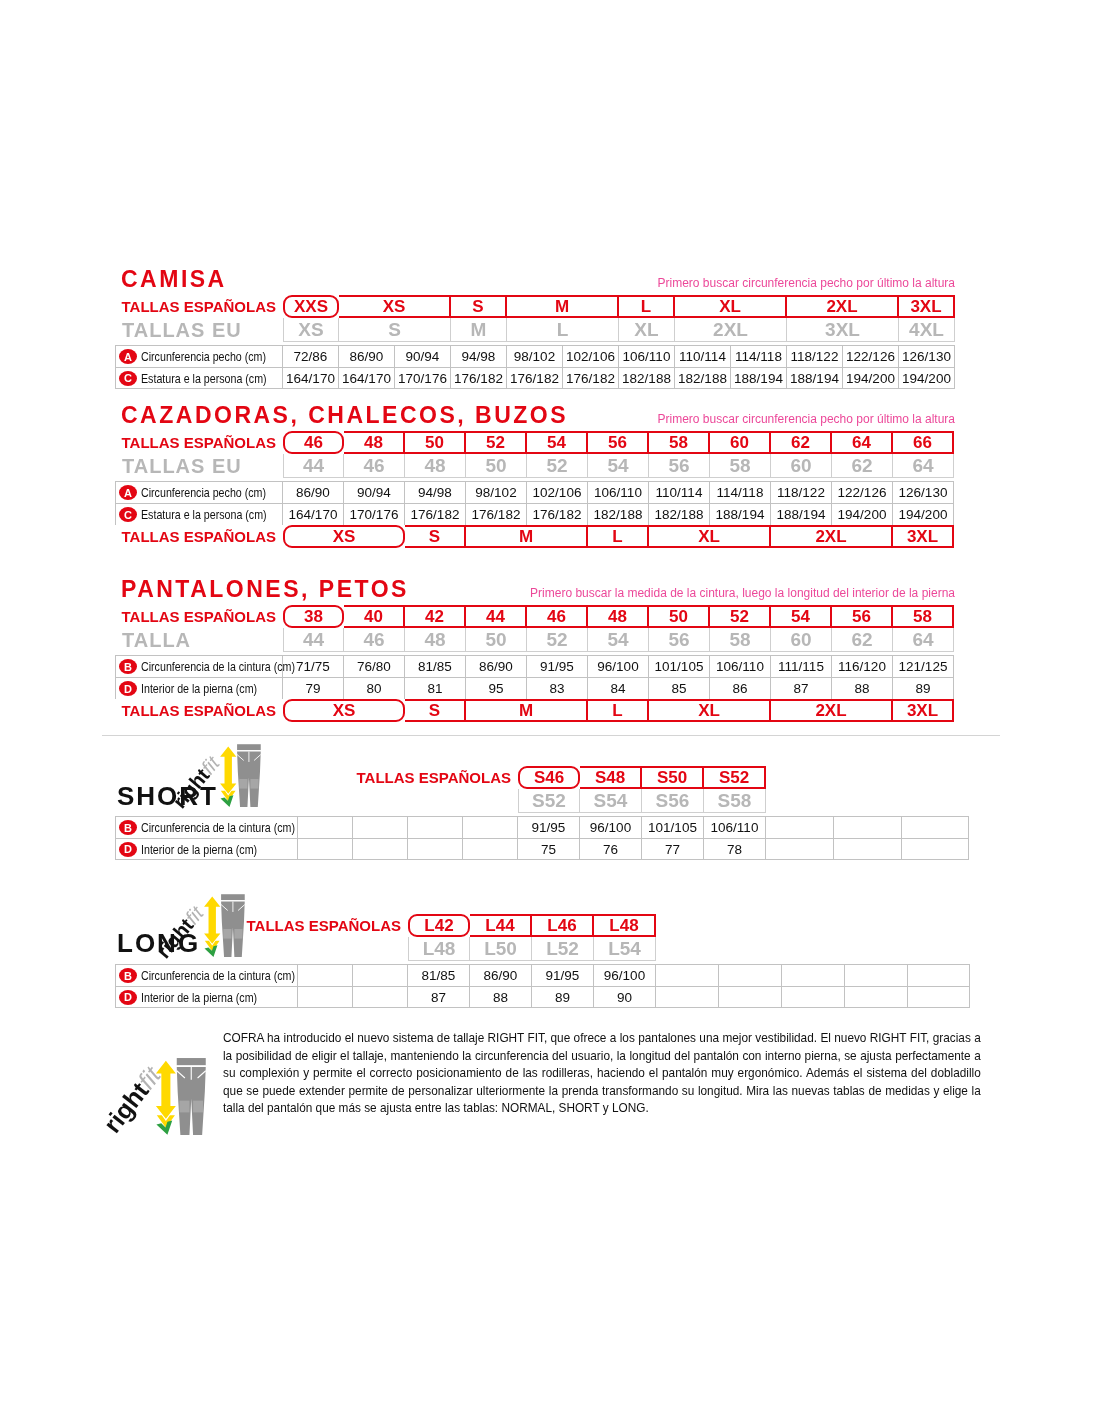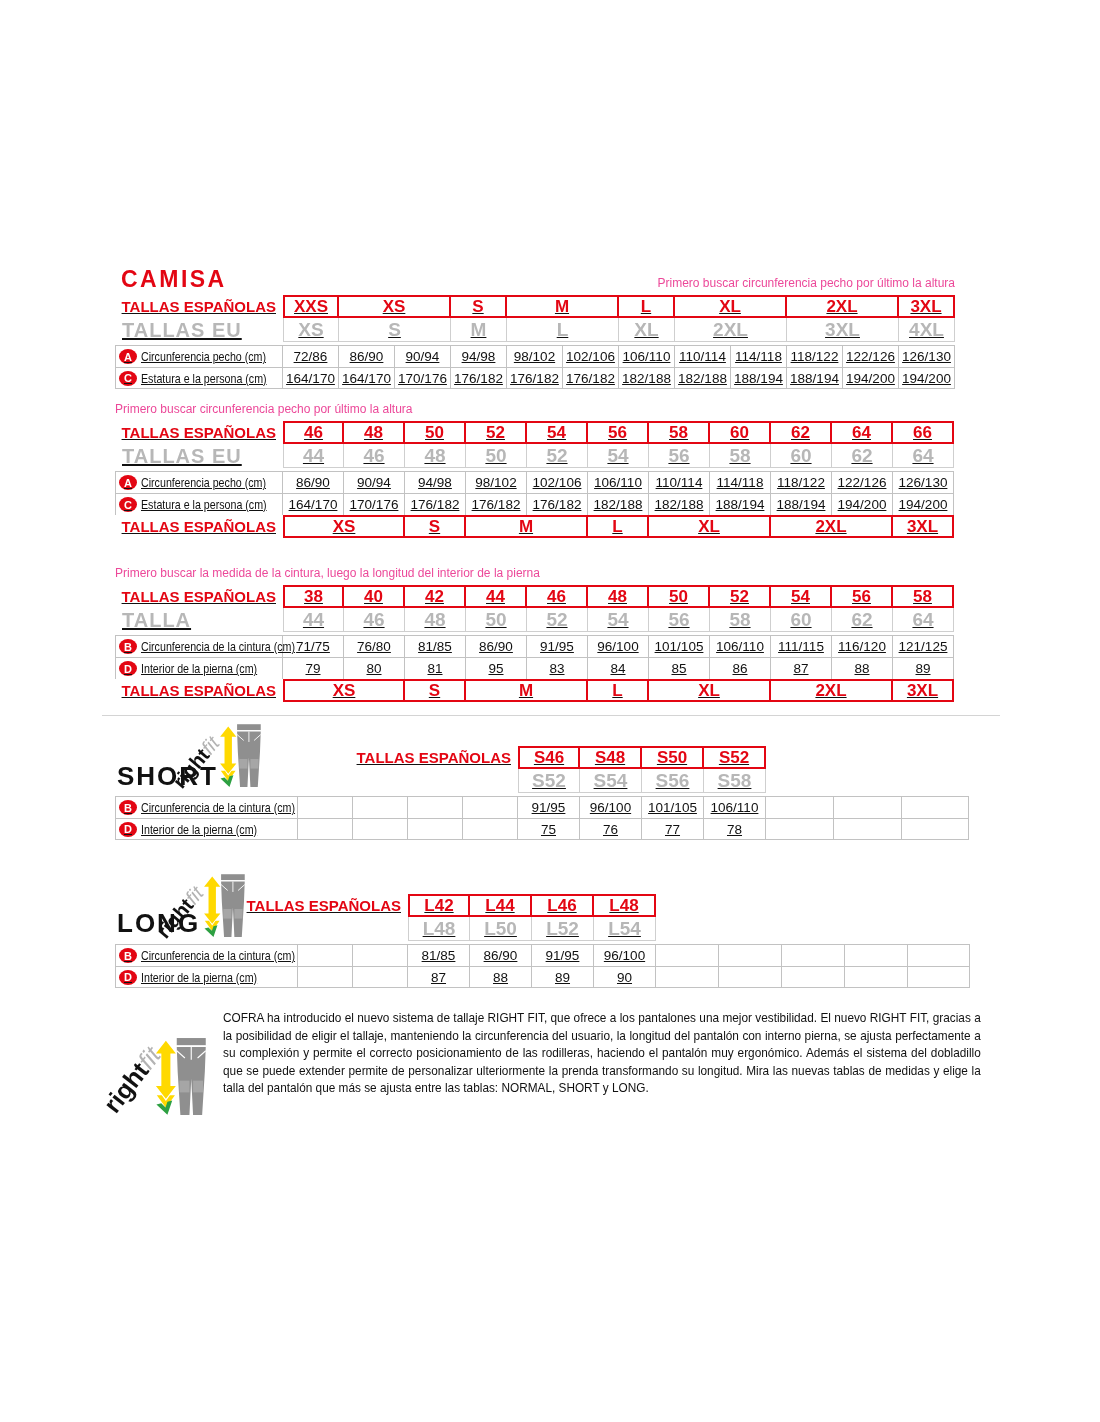--- a/index.html
+++ b/index.html
@@ -14,29 +14,29 @@
   html,body{width:1100px;height:1422px;background:#fff;overflow:hidden;}
   body{font-family:"Liberation Sans",sans-serif;color:var(--ink);padding-top:266px;}
   .content{margin-left:115px;width:860px;}
 
   
   .title-row{display:flex;justify-content:space-between;align-items:flex-end;width:840px;margin-bottom:2px;}
   .sec-title{color:var(--red);font-size:23px;font-weight:bold;letter-spacing:2.5px;padding-left:6px;white-space:nowrap;}
   .sec-note{font-size:12px;color:#ec4899;padding-bottom:3px;white-space:nowrap;}
 
   
-  .trow{display:grid;text-decoration:underline;}
+  .trow{display:grid;}
   .g12{grid-template-columns:168px repeat(12,56px);}
   .g11{grid-template-columns:168px repeat(11,61px);}
   .short-grid{grid-template-columns:183px repeat(4,55px) repeat(4,62px) 68px 68px 67px;}
   .long-grid{grid-template-columns:183px 55px 55px repeat(4,62px) repeat(4,63px) 62px;}
 
   .cell{display:flex;align-items:center;justify-content:center;}
   .c-red{height:23px;border:2px solid var(--red);border-left-width:0;color:var(--red);font-weight:bold;font-size:17px;}
-  .trow .c-red:nth-child(2){border-left-width:2px;}
+  .trow .c-red:nth-child(2){border-left-width:2px;border-radius:9px;}
   .c-gray{height:24px;border-right:1px solid var(--bdr-lt);border-bottom:1px solid var(--bdr-lt);color:var(--gray-txt);font-weight:bold;font-size:19px;}
   .trow .c-gray:nth-child(2){border-left:1px solid var(--bdr-lt);}
   .c-data,.c-empty{height:22px;border-top:1px solid var(--bdr);border-right:1px solid var(--bdr);font-size:13.5px;}
   .row-last .c-data,.row-last .c-empty,.row-last .lab-data{border-bottom:1px solid var(--bdr);}
   .gap3{height:3px;}
 
   .lab-red{display:flex;align-items:center;justify-content:flex-end;padding-right:7px;color:var(--red);font-weight:bold;font-size:15px;white-space:nowrap;}
   .lab-gray{display:flex;align-items:center;color:var(--gray-txt);font-weight:bold;font-size:20px;letter-spacing:1px;padding-left:7px;white-space:nowrap;}
   .lab-data{display:flex;align-items:center;gap:4px;height:22px;padding-left:3px;border-top:1px solid var(--bdr);border-left:1px solid var(--bdr);border-right:1px solid var(--bdr);font-size:13px;}
   .lab-text{white-space:nowrap;transform:scaleX(0.82);transform-origin:0 50%;}
@@ -142,20 +142,21 @@
           <div class="cell c-data">188/194</div>
           <div class="cell c-data">188/194</div>
           <div class="cell c-data">194/200</div>
           <div class="cell c-data">194/200</div>
         </div>
       </div>
   </section>
 
   <section id="sec-cazadoras">
     <div class="title-row">
+      <h2 class="sec-title">CAZADORAS, CHALECOS, BUZOS</h2>
       <div class="sec-note">Primero buscar circunferencia pecho por último la altura</div>
     </div>
     <div class="std-table">
         <div class="trow g11 row-red">
           <div class="lab-red">TALLAS ESPAÑOLAS</div>
           <div class="cell c-red" style="grid-column: span 1;">46</div>
           <div class="cell c-red" style="grid-column: span 1;">48</div>
           <div class="cell c-red" style="grid-column: span 1;">50</div>
           <div class="cell c-red" style="grid-column: span 1;">52</div>
           <div class="cell c-red" style="grid-column: span 1;">54</div>
@@ -223,20 +224,21 @@
           <div class="cell c-red" style="grid-column: span 1;">L</div>
           <div class="cell c-red" style="grid-column: span 2;">XL</div>
           <div class="cell c-red" style="grid-column: span 2;">2XL</div>
           <div class="cell c-red" style="grid-column: span 1;">3XL</div>
         </div>
       </div>
   </section>
 
   <section id="sec-pantalones">
     <div class="title-row">
+      <h2 class="sec-title">PANTALONES, PETOS</h2>
       <div class="sec-note">Primero buscar la medida de la cintura, luego la longitud del interior de la pierna</div>
     </div>
     <div class="std-table">
         <div class="trow g11 row-red">
           <div class="lab-red">TALLAS ESPAÑOLAS</div>
           <div class="cell c-red" style="grid-column: span 1;">38</div>
           <div class="cell c-red" style="grid-column: span 1;">40</div>
           <div class="cell c-red" style="grid-column: span 1;">42</div>
           <div class="cell c-red" style="grid-column: span 1;">44</div>
           <div class="cell c-red" style="grid-column: span 1;">46</div>

